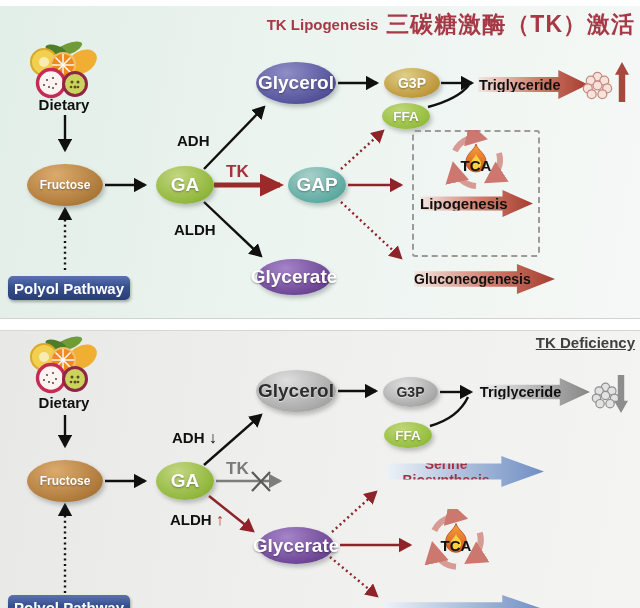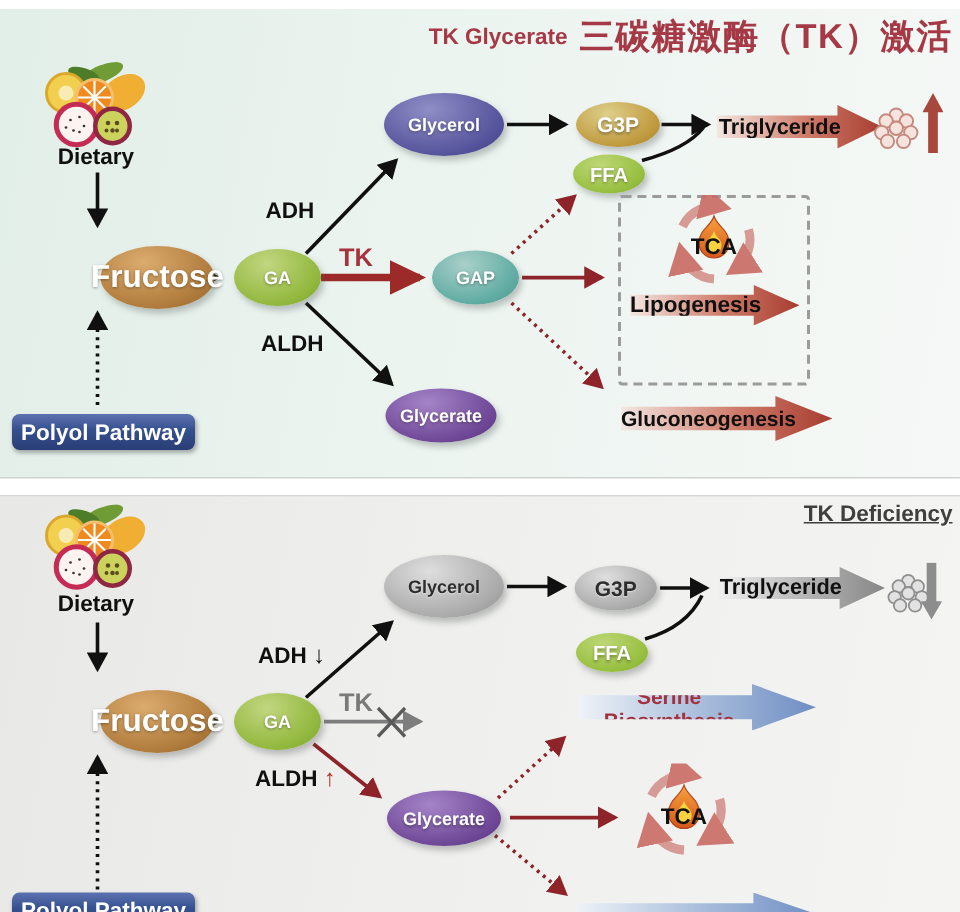--- a/index.html
+++ b/index.html
@@ -9,22 +9,22 @@
   #panel-activation{top:6px;height:312px;background:linear-gradient(100deg,#e2eee8 0%,#ecf4f0 45%,#f5f8f6 100%);border-bottom:1px solid #cfd4d1;}
   #panel-deficiency{top:330px;height:278px;background:linear-gradient(100deg,#e8e8e6 0%,#efefed 45%,#f4f4f2 100%);border-top:1px solid #d6d6d4;}
   .layer{position:absolute;left:0;top:0;}
   .ptitle{position:absolute;top:3px;right:5px;display:flex;align-items:center;gap:8px;font-weight:bold;}
   .ptitle .en{font-size:15px;}
   .ptitle .zh{font-size:23px;letter-spacing:1px;text-align:center;}
   #panel-activation .ptitle{color:#a63946;}
   #panel-deficiency .ptitle .en{color:#3f3f3f;text-decoration:underline;} #panel-deficiency .ptitle .zh{color:#2e2e2e;}
   .node{position:absolute;border-radius:50%;display:flex;align-items:center;justify-content:center;
         font-weight:bold;color:#fff;box-shadow:2px 3px 4px rgba(80,90,85,.35);
-        text-shadow:0 1px 2px rgba(0,0,0,.35);font-size:12px;}
-  .fructose{background:radial-gradient(ellipse at 38% 26%,#dbab6d,#b07c3d 68%,#936228);font-size:21px;margin-left:40px;}
+        text-shadow:0 1px 2px rgba(0,0,0,.35);font-size:19px;}
+  .fructose{background:radial-gradient(ellipse at 38% 26%,#dbab6d,#b07c3d 68%,#936228);font-size:12px;}
   .ga-node{background:radial-gradient(ellipse at 38% 26%,#c2d680,#92b83e 68%,#78a02c);}
   .gap-node{background:radial-gradient(ellipse at 38% 26%,#a9d0c9,#60aca3 68%,#4b968b);}
   .glycerol-a{background:radial-gradient(ellipse at 38% 26%,#908ec6,#56549c 68%,#3f3d83);}
   .g3p-a{background:radial-gradient(ellipse at 38% 26%,#decf8a,#c09a3e 68%,#a6812d);font-size:14px;}
   .ffa-node{background:radial-gradient(ellipse at 38% 26%,#bed777,#97bf40 68%,#7da630);font-size:13.5px;}
   .glycerate-node{background:radial-gradient(ellipse at 38% 26%,#a584c8,#6f4897 68%,#573280);}
   .gray-node{background:radial-gradient(ellipse at 38% 26%,#dedede,#ababab 68%,#909090);
              color:#2d2d2d;text-shadow:0 1px 1px rgba(255,255,255,.55);}
   .enz{position:absolute;font-weight:bold;font-size:15px;color:#101010;white-space:nowrap;}
   .tk-red{color:#a6323c;font-size:17px;}
@@ -89,21 +89,21 @@
       <path d="M428,101 Q458,93 469,79" fill="none" stroke="#101010" stroke-width="2.4"></path>
 
       <line x1="341" y1="163" x2="383" y2="125" stroke="#8e2429" stroke-width="2.4" stroke-dasharray="2 3.2" marker-end="url(#mArd)"></line>
 
       <line x1="348" y1="179" x2="401" y2="179" stroke="#8e2429" stroke-width="2.5" marker-end="url(#mArd)"></line>
 
       <line x1="341" y1="196" x2="401" y2="252" stroke="#8e2429" stroke-width="2.4" stroke-dasharray="2 3.2" marker-end="url(#mArd)"></line>
     </svg>
 
     <div class="ptitle">
-      <span class="en">TK Glycerate</span>
+      <span class="en">TK Lipogenesis</span>
       <span class="zh">三碳糖激酶（TK）激活</span>
     </div>
 
     <svg class="icon-abs" style="left:26px;top:34px;" width="76" height="60" viewBox="0 0 76 60">
       <ellipse cx="42" cy="9" rx="15" ry="5.5" fill="#6f9c34" transform="rotate(-22 42 9)"></ellipse>
       <ellipse cx="30" cy="10" rx="11" ry="4.5" fill="#4e7d2a" transform="rotate(18 30 10)"></ellipse>
       <ellipse cx="56" cy="22" rx="16" ry="11" fill="#f0ae33" transform="rotate(-32 56 22)"></ellipse>
       <circle cx="18" cy="22" r="13" fill="#f2cf4e" stroke="#d9a82c" stroke-width="2"></circle>
       <circle cx="18" cy="22" r="5" fill="#f8ecb4"></circle>
       <circle cx="37" cy="25" r="12" fill="#ee8a1e" stroke="#f6bf6e" stroke-width="2"></circle>

